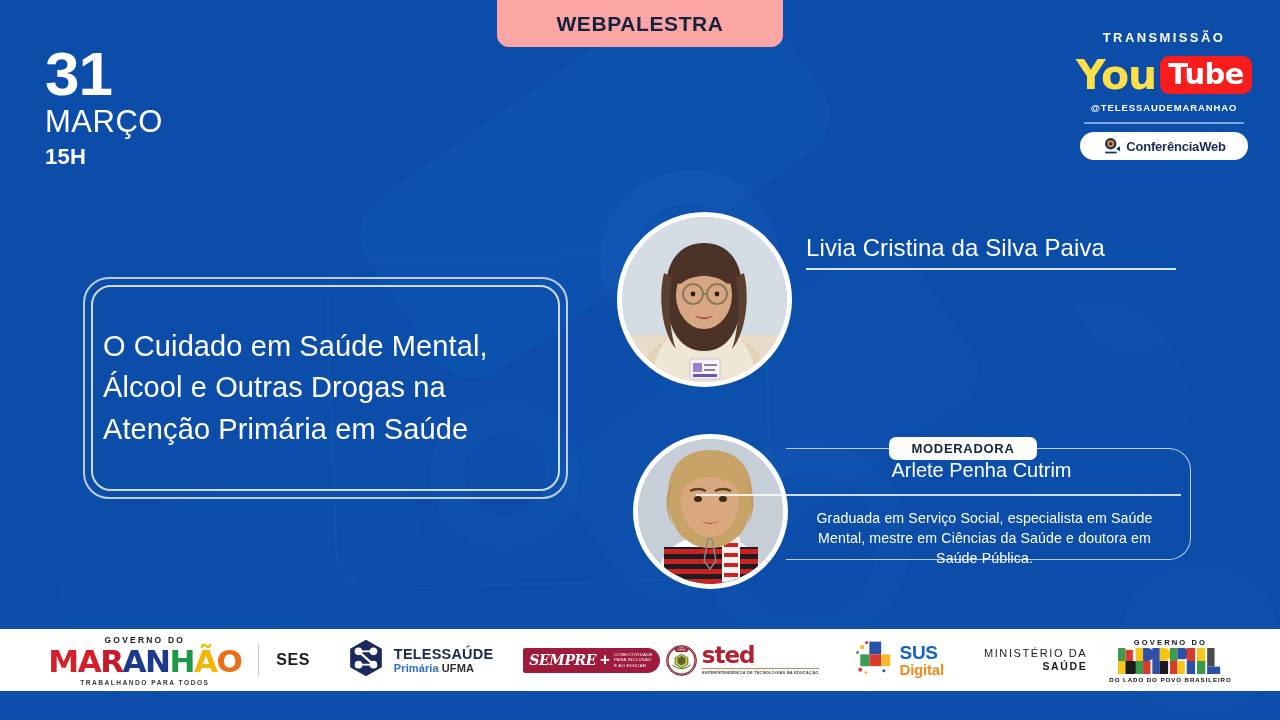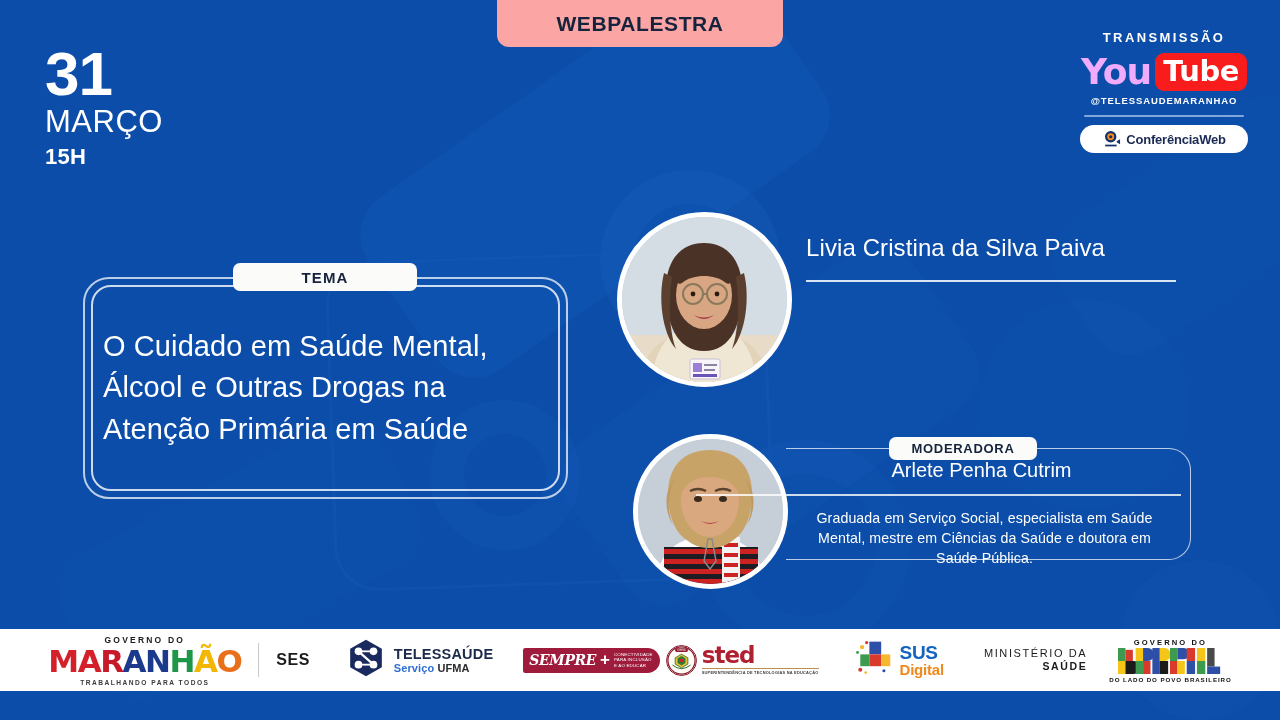--- a/index.html
+++ b/index.html
@@ -54,21 +54,21 @@
   
   .trans { position: absolute; right: 24px; top: 30px; width: 184px; text-align: center; }
   .trans-label {
     color: #fff; font-size: 13px; font-weight: bold; letter-spacing: 2.4px;
   }
   .yt-logo {
     display: flex; align-items: center; justify-content: center;
     gap: 4px; margin-top: 6px;
   }
   .yt-you {
-    color: #f0abfc; font-size: 36px; font-weight: bold; letter-spacing: -1px;
+    color: #fde047; font-size: 41px; font-weight: bold; letter-spacing: -1px;
     font-family: "DejaVu Sans", sans-serif;
   }
   .yt-tube-box {
     background: #F91C1C; border-radius: 9px; padding: 1px 8px 3px;
   }
   .yt-tube {
     color: #fff; font-size: 29px; font-weight: bold; letter-spacing: -.5px;
     font-family: "DejaVu Sans", sans-serif;
   }
   .yt-handle {
@@ -113,21 +113,21 @@
     border: 5px solid #fff; overflow: hidden; background: #C8D2DE;
   }
   .photo-inner { position: absolute; inset: 0; overflow: hidden; border-radius: 50%; }
 
   .speaker-photo { left: 617px; top: 212px; width: 175px; height: 175px; }
   .moderator-photo { left: 633px; top: 434px; width: 155px; height: 155px; }
 
   .speaker-info { position: absolute; left: 806px; top: 234px; width: 370px; }
   .speaker-name {
     color: #fff; font-size: 24px; font-weight: 400; letter-spacing: .1px;
-    padding-bottom: 18px;
+    padding-bottom: 6px;
   }
   .rule { height: 1.5px; background: rgba(255,255,255,.85); }
   .speaker-bio {
     color: #fff; font-size: 15.3px; line-height: 1.36; margin-top: 9px;
     letter-spacing: .15px;
   }
 
   
   .mod-box { position: absolute; left: 786px; top: 448px; width: 405px; height: 112px; }
   .mod-border {
@@ -278,23 +278,20 @@
         </svg>
       </span>
       <span class="cweb-text">ConferênciaWeb</span>
     </div>
   </div>
 
   <div class="tema-wrap">
     <div class="tema-outer"></div>
     <div class="tema-inner"></div>
     <div class="tema-text">O Cuidado em Saúde Mental, Álcool e Outras Drogas na Atenção Primária em Saúde</div>
-    <div class="tema-badge">
-      <span>TEMA</span>
-    </div>
   </div>
 
   <div class="photo speaker-photo">
     <div class="photo-inner">
       <svg viewBox="0 0 165 165" width="165" height="165">
         <rect width="165" height="165" fill="#D4DCE4"></rect>
         <rect y="118" width="165" height="47" fill="#E8DCC8"></rect>
         <ellipse cx="82" cy="160" rx="62" ry="48" fill="#E3D3B8"></ellipse>
         <path d="M30 165c2-38 22-58 52-58s50 20 52 58z" fill="#EFE6D4"></path>
         <path d="M44 72c0-30 16-46 38-46s38 16 38 46c0 34-10 62-38 62S44 106 44 72z" fill="#4A3326"></path>
@@ -389,21 +386,21 @@
           <circle cx="33" cy="16" r="4.6" fill="#fff"></circle>
           <circle cx="15" cy="32" r="4.6" fill="#fff"></circle>
           <circle cx="33" cy="32" r="4.6" fill="#fff"></circle>
           <line x1="15" y1="16" x2="33" y2="32" stroke="#fff" stroke-width="2.6"></line>
           <line x1="15" y1="16" x2="33" y2="16" stroke="#fff" stroke-width="2.2"></line>
           <line x1="15" y1="32" x2="33" y2="32" stroke="#fff" stroke-width="2.2"></line>
         </svg>
       </span>
       <span class="tele-txt">
         <span class="tele-t1">TELESSAÚDE</span>
-        <span class="tele-t2"><span>Serviço</span> <i>UFMA</i></span>
+        <span class="tele-t2"><span>Primária</span> <i>UFMA</i></span>
       </span>
     </div>
 
     <div style="width:30px"></div>
 
     <div class="logo sempre">
       <span class="sempre-t">SEMPRE</span>
       <span class="sempre-plus">+</span>
       <span class="sempre-sub" style="white-space:pre-line">CONECTIVIDADE
 PARA INCLUSÃO

